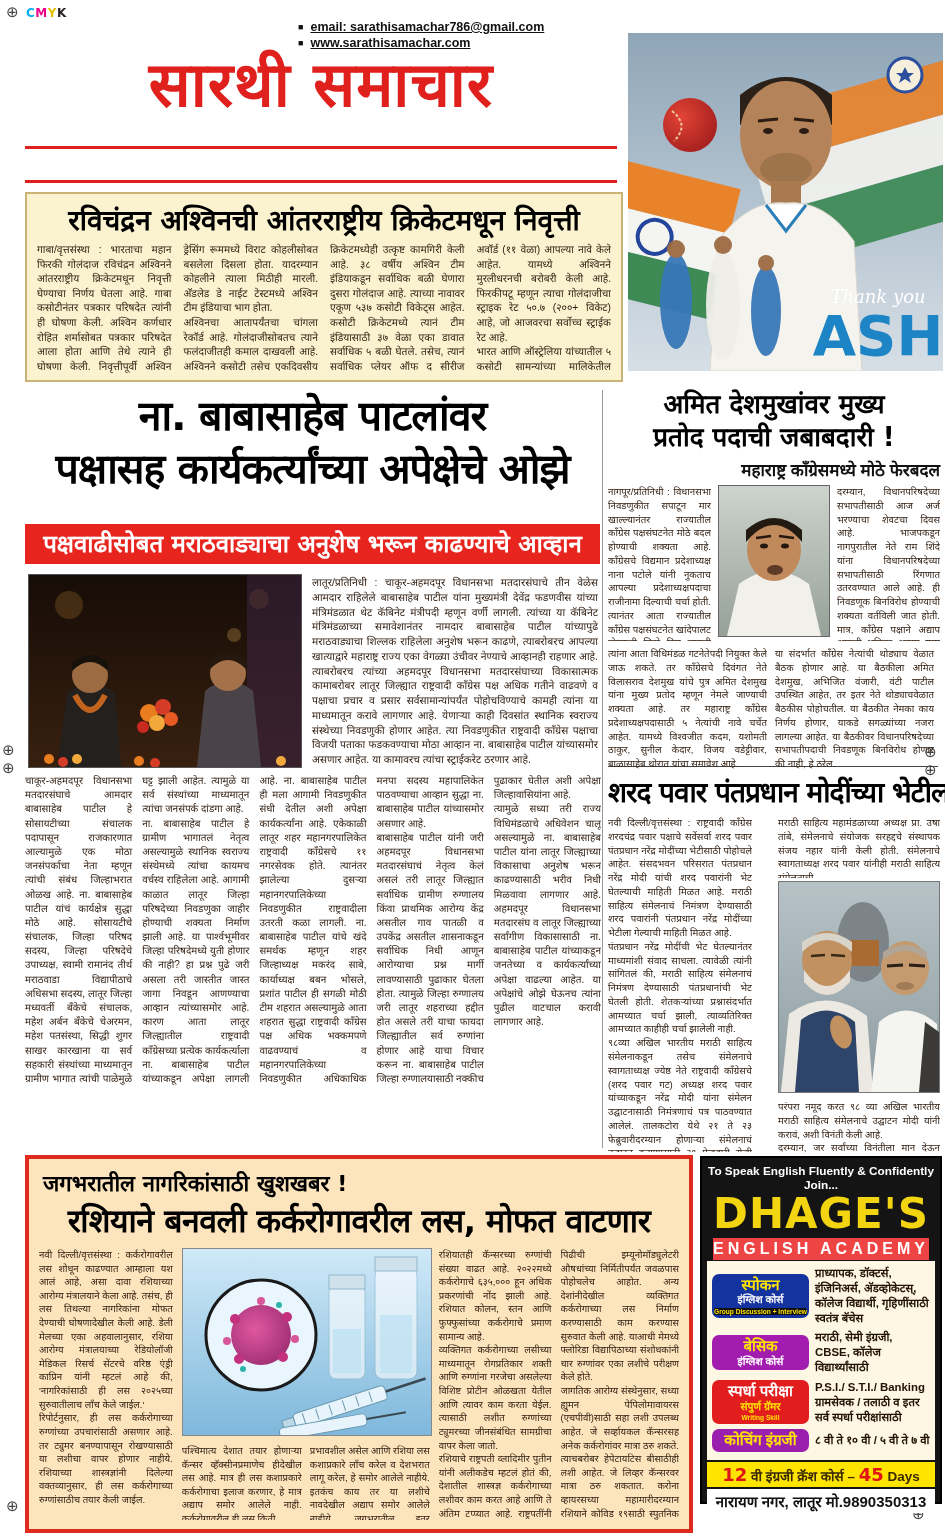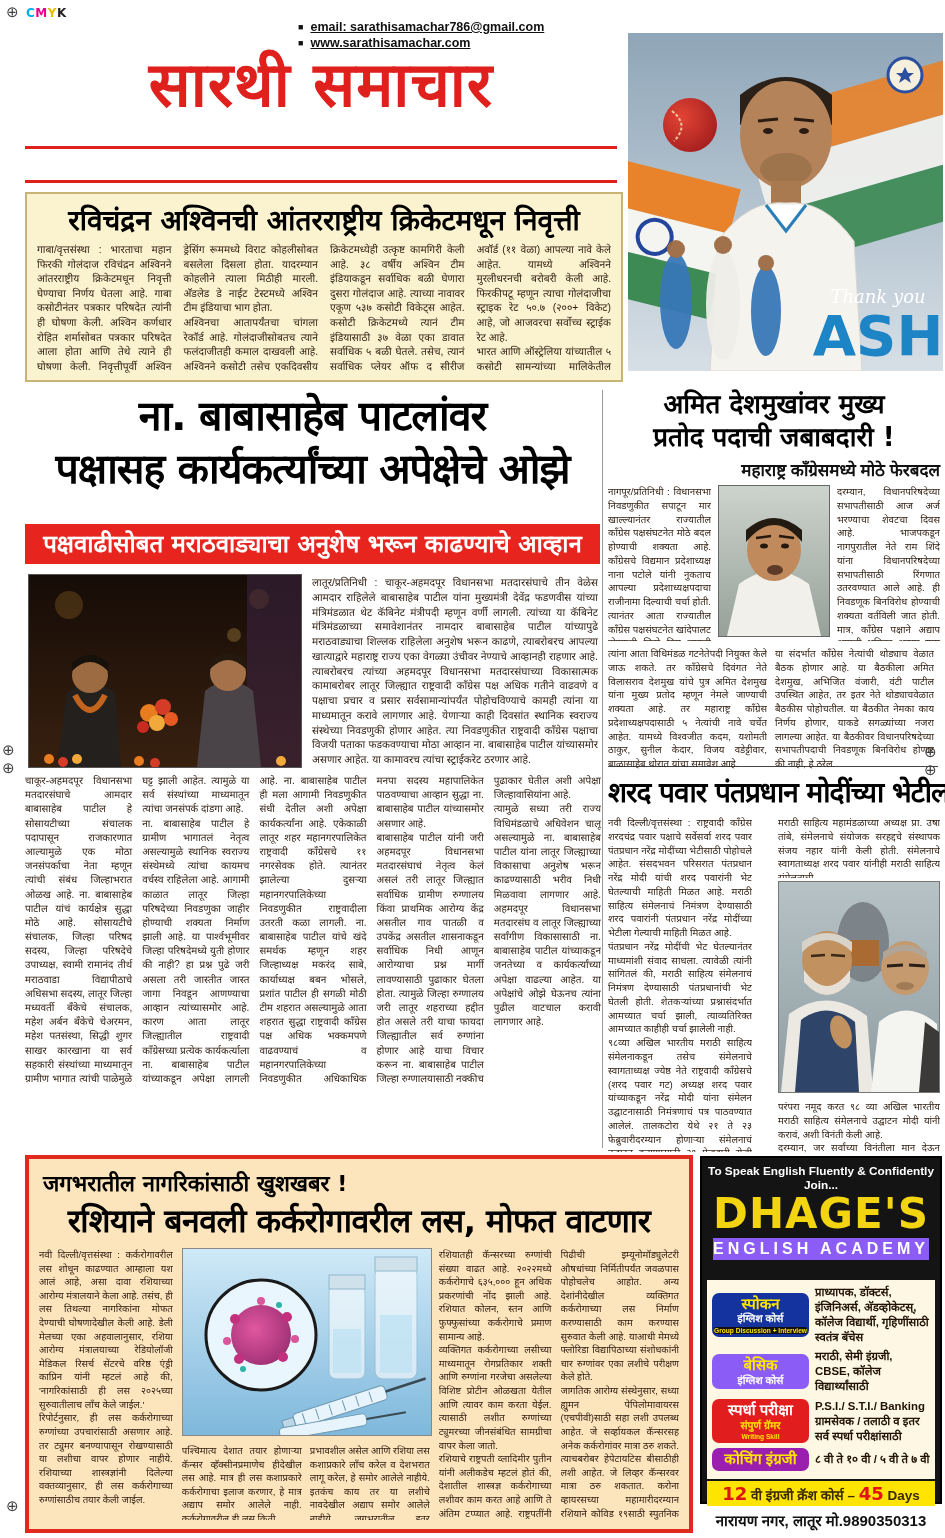--- a/index.html
+++ b/index.html
@@ -82,29 +82,29 @@
   .vax-cap{width:120px;font-size:9.6px;height:76px;}
   .vax-c3{width:118px;font-size:9.6px;height:272px;}
   .vax-c4{width:124px;font-size:9.6px;height:272px;}
 
   
   .ad{position:absolute;left:700px;top:1156px;width:242px;height:348px;box-sizing:border-box;
       background:#141414;border:2px solid #000;padding:3px;}
   .ad-tag{color:#fff;font-size:11.8px;font-weight:bold;text-align:center;padding:3px 0 0;}
   .ad-name{color:#f3d410;font-size:42px;font-weight:900;text-align:center;letter-spacing:1px;
            line-height:1.05;font-family:"DejaVu Sans",sans-serif;}
-  .ad-band{background:#8b5cf6;color:#fff;font-weight:bold;font-size:16px;letter-spacing:4px;
-           text-align:center;margin:2px 8px 20px;padding:2px 0;}
+  .ad-band{background:#ef4444;color:#fff;font-weight:bold;font-size:16px;letter-spacing:4px;
+           text-align:center;margin:2px 8px 1px;padding:2px 0;}
   .ad-body{background:#fdf7e3;margin:0 2px;padding:5px 5px 3px;}
   .ad-row{display:flex;align-items:center;margin-bottom:5px;}
   .cbox{width:97px;flex:none;border-radius:7px;text-align:center;color:#fff;padding:3px 2px;box-sizing:border-box;}
   .cbox .t1{font-size:15px;font-weight:900;color:#ffe400;line-height:1.1;display:block;}
   .cbox .t2{font-size:10.5px;font-weight:bold;color:#fff;line-height:1.15;display:block;}
   .cbox .t3{font-size:6.6px;font-weight:bold;color:#ffe400;background:#111;display:block;margin-top:2px;border-radius:2px;}
-  .cbox.blue{background:#14339e}.cbox.green{background:#8b5cf6}
+  .cbox.blue{background:#14339e}.cbox.green{background:#a21caf}
   .cbox.red{background:#e21d1d}.cbox.purple{background:#9b1fae}
   .cdesc{font-size:11.4px;font-weight:bold;color:#211205;padding-left:6px;line-height:1.3;}
   .ad-crash{background:#ffe400;text-align:center;margin:2px;padding:2px 0;font-weight:900;}
   .ad-crash .num{color:#e01414;font-size:18px;font-family:"DejaVu Sans",sans-serif;}
   .ad-crash .tx{color:#3a2a00;font-size:13.5px;}
   .ad-addr{background:#fff;text-align:center;margin:0 2px 2px;padding:2px 0;font-weight:900;
            font-size:15px;color:#111;}
 </style>
 </head>
 <body>

